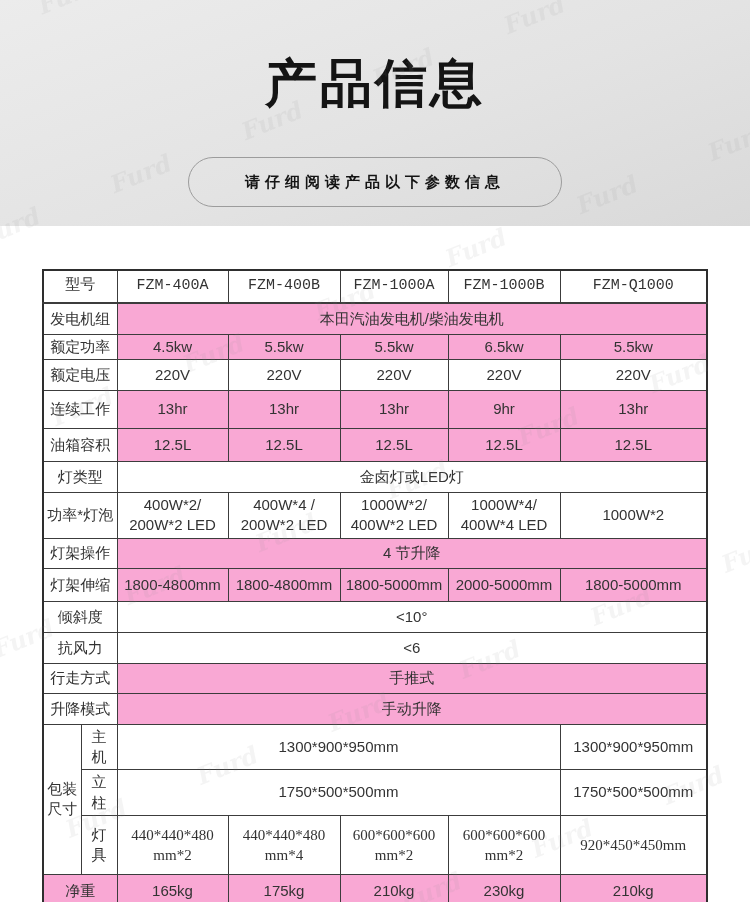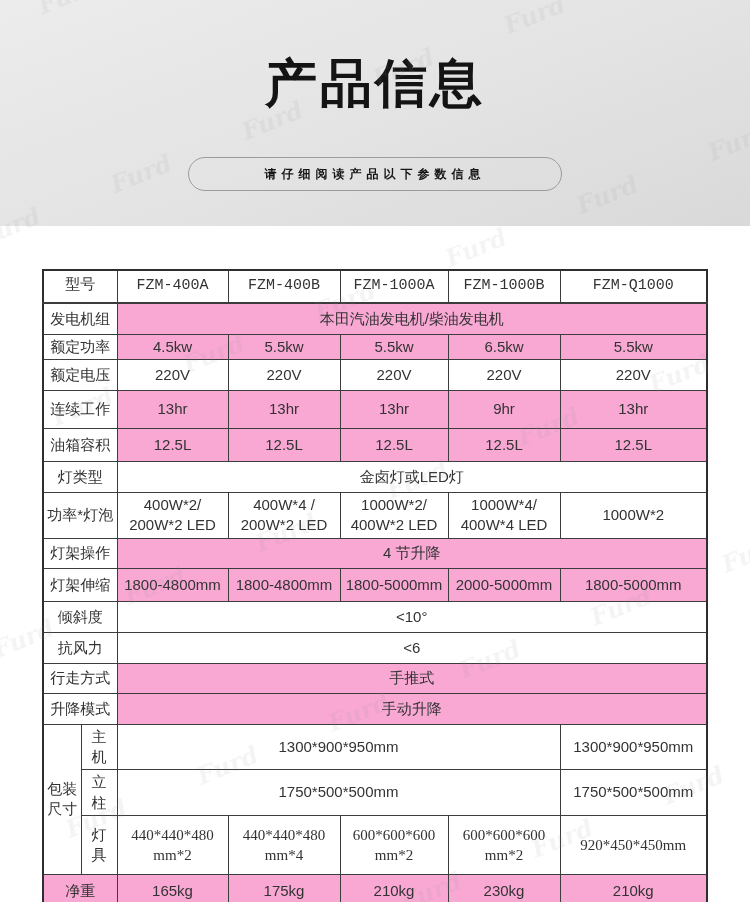--- a/index.html
+++ b/index.html
@@ -8,23 +8,23 @@
 
   
   .hero{position:relative;height:226px;overflow:hidden;
         background:linear-gradient(160deg,#ececec 0%,#e3e3e3 55%,#d9d9d9 100%);}
   .import-word{position:absolute;top:30px;left:50%;transform:translateX(-50%);
         font-size:152px;line-height:1;font-weight:800;letter-spacing:4px;
         color:rgba(255,255,255,0.72);white-space:nowrap;user-select:none;}
   .hero-title{position:absolute;top:52px;left:0;width:100%;margin:0;text-align:center;
         font-size:52px;line-height:1.2;font-weight:900;color:#141414;letter-spacing:3px;}
   .tagline-pill{position:absolute;top:157px;left:50%;transform:translateX(-50%);
-        width:374px;height:34px;border:1px solid #9c9c9c;border-radius:27px;
+        width:374px;height:50px;border:1px solid #9c9c9c;border-radius:27px;
         display:flex;align-items:center;justify-content:center;box-sizing:border-box;
-        font-size:12px;font-weight:600;letter-spacing:5px;color:#141414;white-space:nowrap;}
+        font-size:15px;font-weight:600;letter-spacing:5px;color:#141414;white-space:nowrap;}
 
   
   .wm{position:absolute;top:-120px;left:-160px;width:1200px;height:1300px;
       display:flex;flex-wrap:wrap;gap:54px 78px;transform:rotate(-22deg);
       pointer-events:none;z-index:6;}
   .wm span{font-family:"DejaVu Serif",serif;font-style:italic;font-weight:700;
       font-size:24px;color:rgba(150,150,150,0.10);white-space:nowrap;}
 
   
   .table-wrap{position:relative;z-index:2;}

